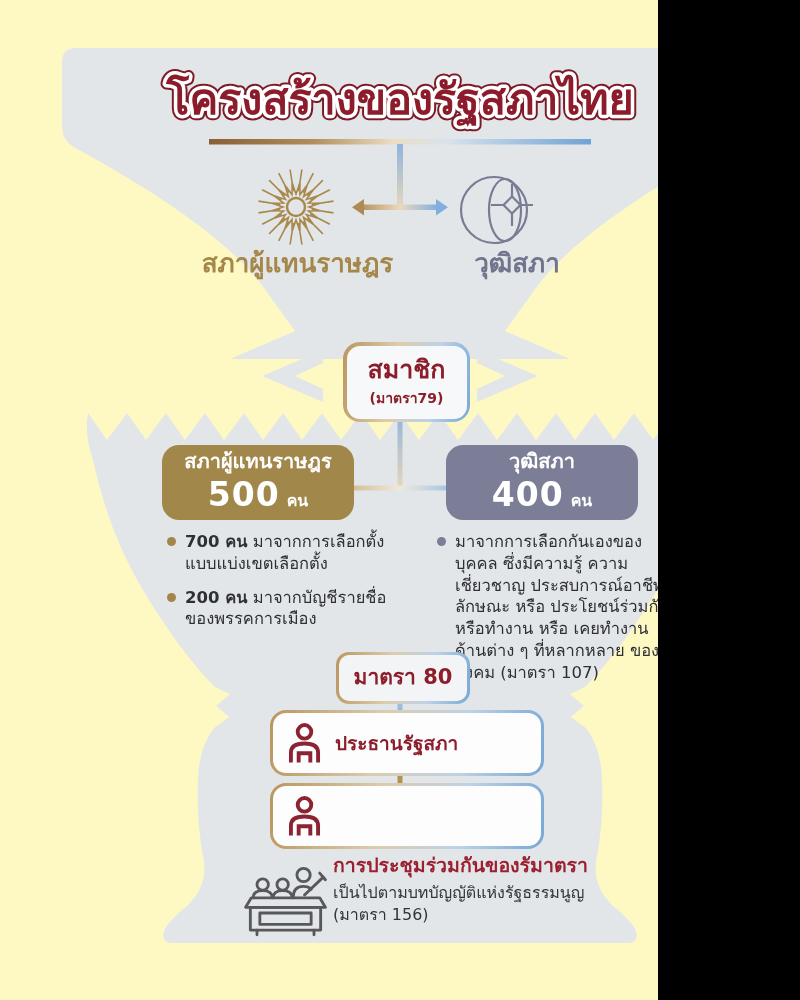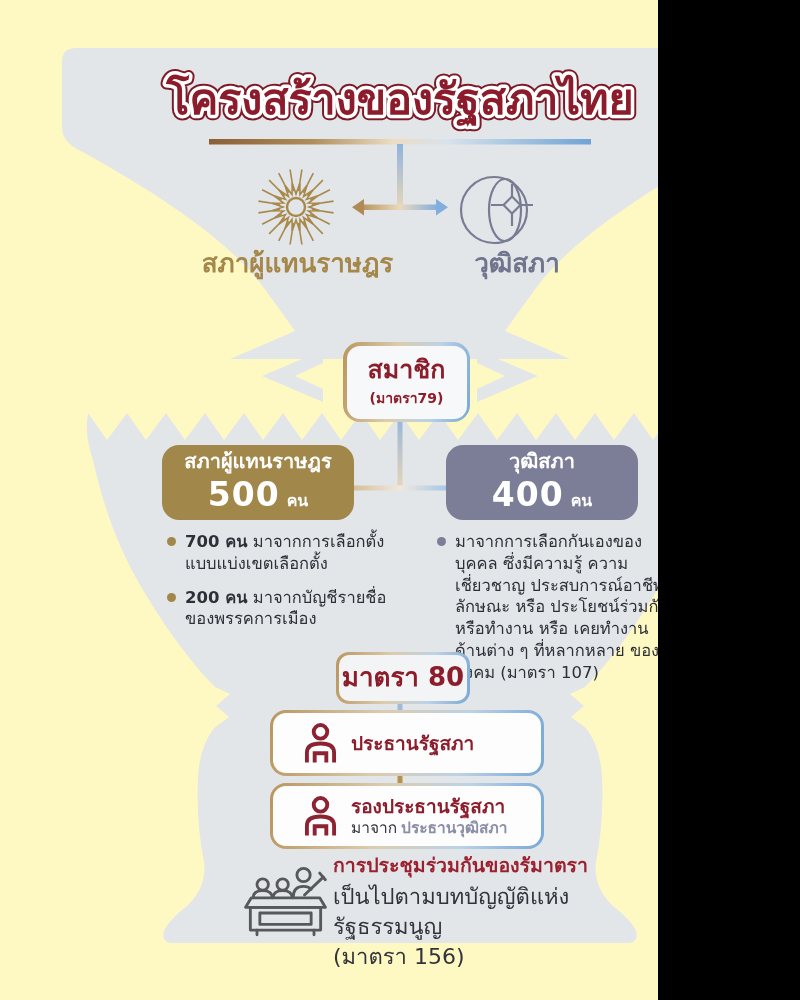--- a/index.html
+++ b/index.html
@@ -38,34 +38,34 @@
   .bullets{display:flex;flex-direction:column;gap:12px;}
   .bullet-item{display:flex;gap:9px;}
   .dot{width:9px;height:9px;border-radius:50%;flex:none;margin-top:6px;}
   .dot.gold{background:#a1874a;}
   .dot.gray{background:#7b7e96;}
   .bt{margin:0;font-size:16.5px;line-height:1.32;color:#2e2f37;}
   .bt b{font-weight:bold;}
 
   .matra-badge{width:128px;height:46px;border-radius:13px;padding:3px;}
   .matra-badge .badge-inner{background:#f3f4f6;border-radius:10px;}
-  .matra-badge .badge-title{font-size:26px;}
+  .matra-badge .badge-title{font-size:21px;}
 
   .pos-box{width:268px;height:60px;border-radius:16px;padding:3px;}
-  .pos-box .inner{flex:1;background:#fdfdfe;border-radius:13px;display:flex;align-items:center;padding-left:16px;}
+  .pos-box .inner{flex:1;background:#fdfdfe;border-radius:13px;display:flex;align-items:center;}
   .pos-icon{margin-left:15px;flex:none;}
   .pos-text{margin-left:14px;line-height:1.3;}
   .pos-title{color:#8c1d2b;font-weight:bold;font-size:19px;}
   .pos-sub{font-size:15.5px;color:#33343b;}
   .pos-sub .src{font-weight:600;margin-left:4px;}
   .src-house{color:#b08d4e;}
   .src-senate{color:#8a8ea6;}
 
   .meet-title{color:#9c2130;font-weight:bold;font-size:19.5px;margin:0 0 4px 0;line-height:1.3;}
-  .meet-line{margin:0;font-size:22px;color:#33343b;line-height:1.35;}
+  .meet-line{margin:0;font-size:16px;color:#33343b;line-height:1.35;}
 </style>
 </head>
 <body>
 
 <div id="stage">
 
   <svg id="bg-svg" viewBox="0 0 800 1000" xmlns="http://www.w3.org/2000/svg">
     <defs>
       <linearGradient id="gH" x1="0" y1="0" x2="1" y2="0">
         <stop offset="0" stop-color="#8a5f35"></stop>
@@ -237,26 +237,20 @@
       </div>
     </div>
   </div>
 
   <div class="abs grad-border pos-box" style="left:270px;top:783px">
     <div class="inner">
       <svg class="pos-icon" width="33" height="42" viewBox="0 0 34 42" stroke="#8c2332" stroke-width="4" fill="none">
         <circle cx="17" cy="9.5" r="7"></circle>
         <path d="M3,41 L3,31 Q3,21.5 17,21.5 Q31,21.5 31,31 L31,41 M11,41 L11,31.5 L23,31.5 L23,41"></path>
       </svg>
-      <div class="pos-text">
-        <div class="pos-title">รองประธานรัฐสภา</div>
-        <div class="pos-sub">
-          <span>มาจาก</span><span class="src src-senate">ประธานวุฒิสภา</span>
-        </div>
-      </div>
     </div>
   </div>
 
   <svg class="abs" style="left:238px;top:850px" width="95" height="88" viewBox="0 0 100 92" stroke="#57585c" stroke-width="3" fill="none" stroke-linejoin="round" stroke-linecap="round">
     <circle cx="26" cy="36" r="6"></circle>
     <path d="M16,50 Q16,42.5 26,42.5 Q36,42.5 36,50"></path>
     <circle cx="47" cy="36" r="6"></circle>
     <path d="M37,50 Q37,42.5 47,42.5 Q57,42.5 57,50"></path>
     <circle cx="69" cy="26" r="7"></circle>
     <path d="M58,50 Q58,38 69,38 Q74,38 77,41"></path>

